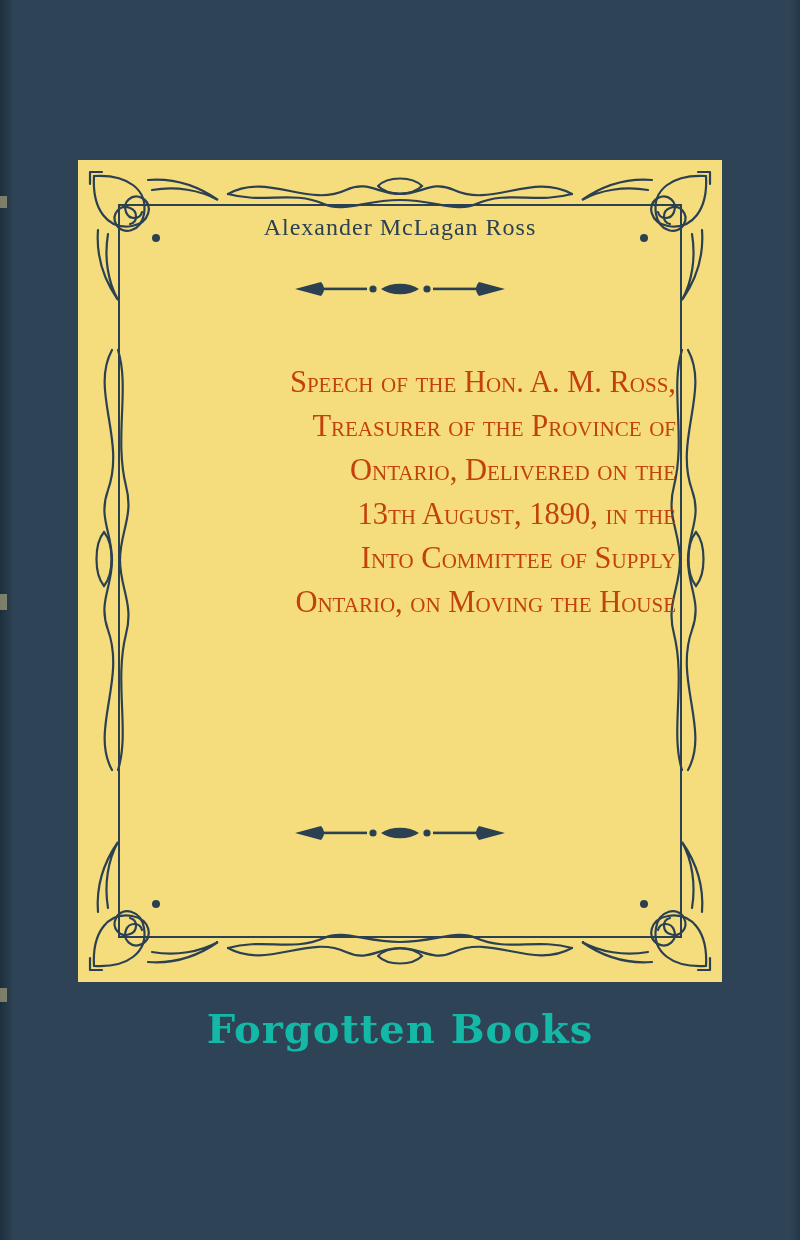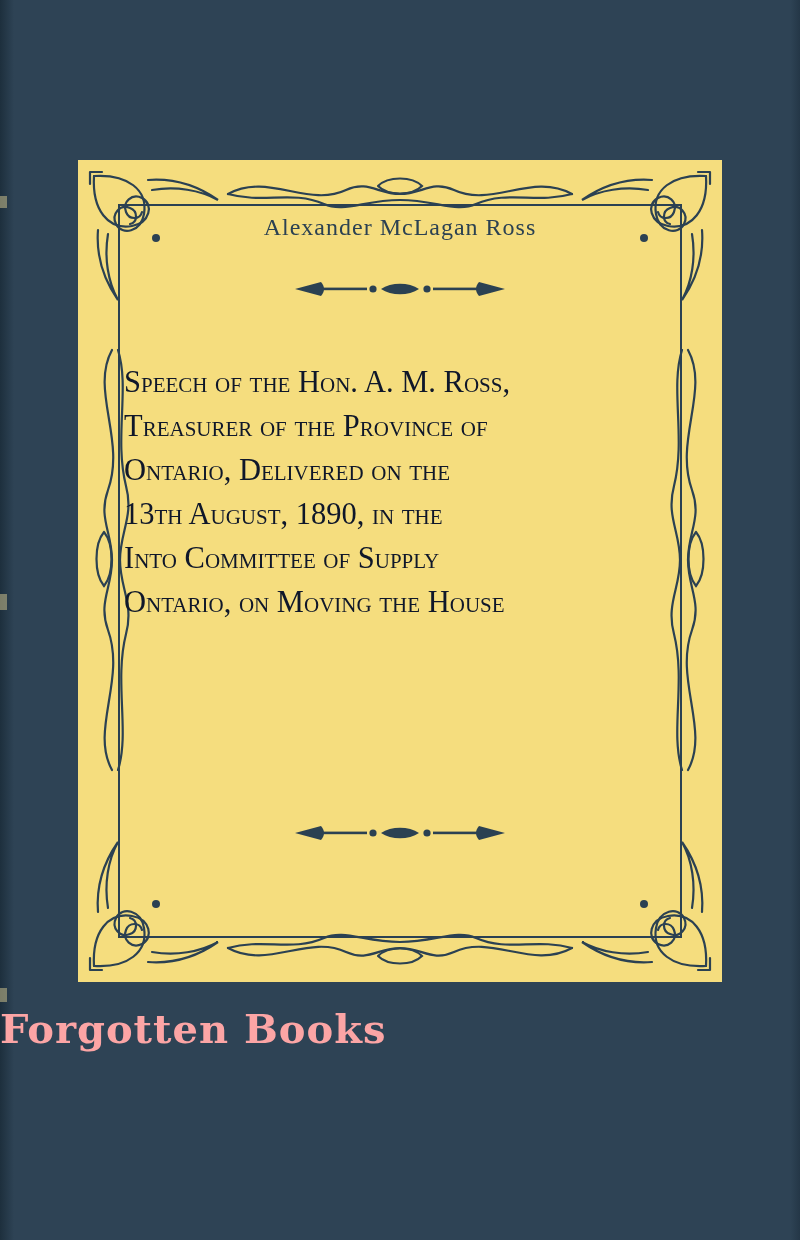--- a/index.html
+++ b/index.html
@@ -103,36 +103,36 @@
     left: 0; right: 0;
     top: 662px;
     text-align: center;
   }
 
   .title {
     position: absolute;
     left: 46px;
     right: 46px;
     top: 200px;
-    text-align: left;
-    color: #0f172a;
+    text-align: right;
+    color: #c2410c;
     font-size: 30.5px;
     line-height: 44px;
     font-family: "Liberation Serif", serif;
   }
   .title .line { display: block; white-space: nowrap; }
   
   .sc { font-variant: small-caps; }
 
   .brand {
     position: absolute;
     left: 0; right: 0;
     top: 1005px;
-    text-align: left;
-    color: #fca5a5;
+    text-align: center;
+    color: #14b8a6;
     font-size: 40px;
     font-family: "DejaVu Serif", serif;
     letter-spacing: 1px;
     font-weight: 700;
   }
 </style>
 </head>
 <body>
 
 <div class="cover">

